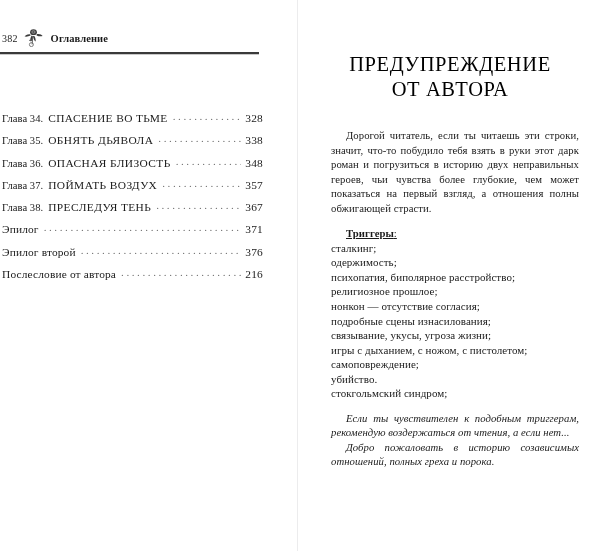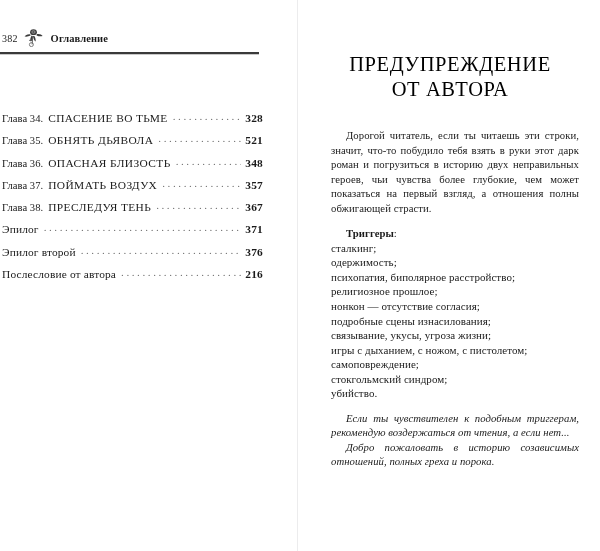--- a/index.html
+++ b/index.html
@@ -128,21 +128,20 @@
     letter-spacing: 2.6px;
   }
   .toc-leader::before {
     content: "..........................................................................";
   }
   .toc-page {
     font-size: 11.4px;
     width: 22px;
     text-align: center;
     letter-spacing: 0.2px;
-    font-weight: bold;
   }
 
   
   .page-right {
     position: absolute;
     left: 298px;
     top: 0;
     width: 302px;
     height: 551px;
     background: #ffffff;
@@ -182,20 +181,21 @@
   }
 
   .triggers-block {
     margin-top: 11px;
   }
   .triggers-label {
     font-size: 10.7px;
     line-height: 14.55px;
     text-indent: 15px;
     letter-spacing: 0.05px;
+    text-decoration: underline;
   }
   .triggers-label b {
     font-weight: 700;
   }
   .trigger-item {
     font-size: 11px;
     line-height: 14.55px;
     letter-spacing: 0.05px;
     white-space: nowrap;
   }
@@ -249,21 +249,21 @@
         <span class="toc-chapnum">Глава 34.</span>
         <span class="toc-title caps">СПАСЕНИЕ ВО ТЬМЕ</span>
         <span class="toc-leader"></span>
         <span class="toc-page">328</span>
       </div>
 
       <div class="toc-row">
         <span class="toc-chapnum">Глава 35.</span>
         <span class="toc-title caps">ОБНЯТЬ ДЬЯВОЛА</span>
         <span class="toc-leader"></span>
-        <span class="toc-page">521</span>
+        <span class="toc-page">338</span>
       </div>
 
       <div class="toc-row">
         <span class="toc-chapnum">Глава 36.</span>
         <span class="toc-title caps">ОПАСНАЯ БЛИЗОСТЬ</span>
         <span class="toc-leader"></span>
         <span class="toc-page">348</span>
       </div>
 
       <div class="toc-row">
@@ -320,22 +320,22 @@
         </div>
         <div class="trigger-item">сталкинг;</div>
         <div class="trigger-item">одержимость;</div>
         <div class="trigger-item">психопатия, биполярное расстройство;</div>
         <div class="trigger-item">религиозное прошлое;</div>
         <div class="trigger-item">нонкон — отсутствие согласия;</div>
         <div class="trigger-item">подробные сцены изнасилования;</div>
         <div class="trigger-item">связывание, укусы, угроза жизни;</div>
         <div class="trigger-item">игры с дыханием, с ножом, с пистолетом;</div>
         <div class="trigger-item">самоповреждение;</div>
+        <div class="trigger-item">убийство.</div>
         <div class="trigger-item">стокгольмский синдром;</div>
-        <div class="trigger-item">убийство.</div>
       </div>
 
       <div class="closing-block">
         <p class="para-italic">Если ты чувствителен к подобным триггерам, рекомендую воздержаться от чтения, а если нет...</p>
         <p class="para-italic">Добро пожаловать в историю созависимых отношений, полных греха и порока.</p>
       </div>
 
     </div>
   </div>
 

